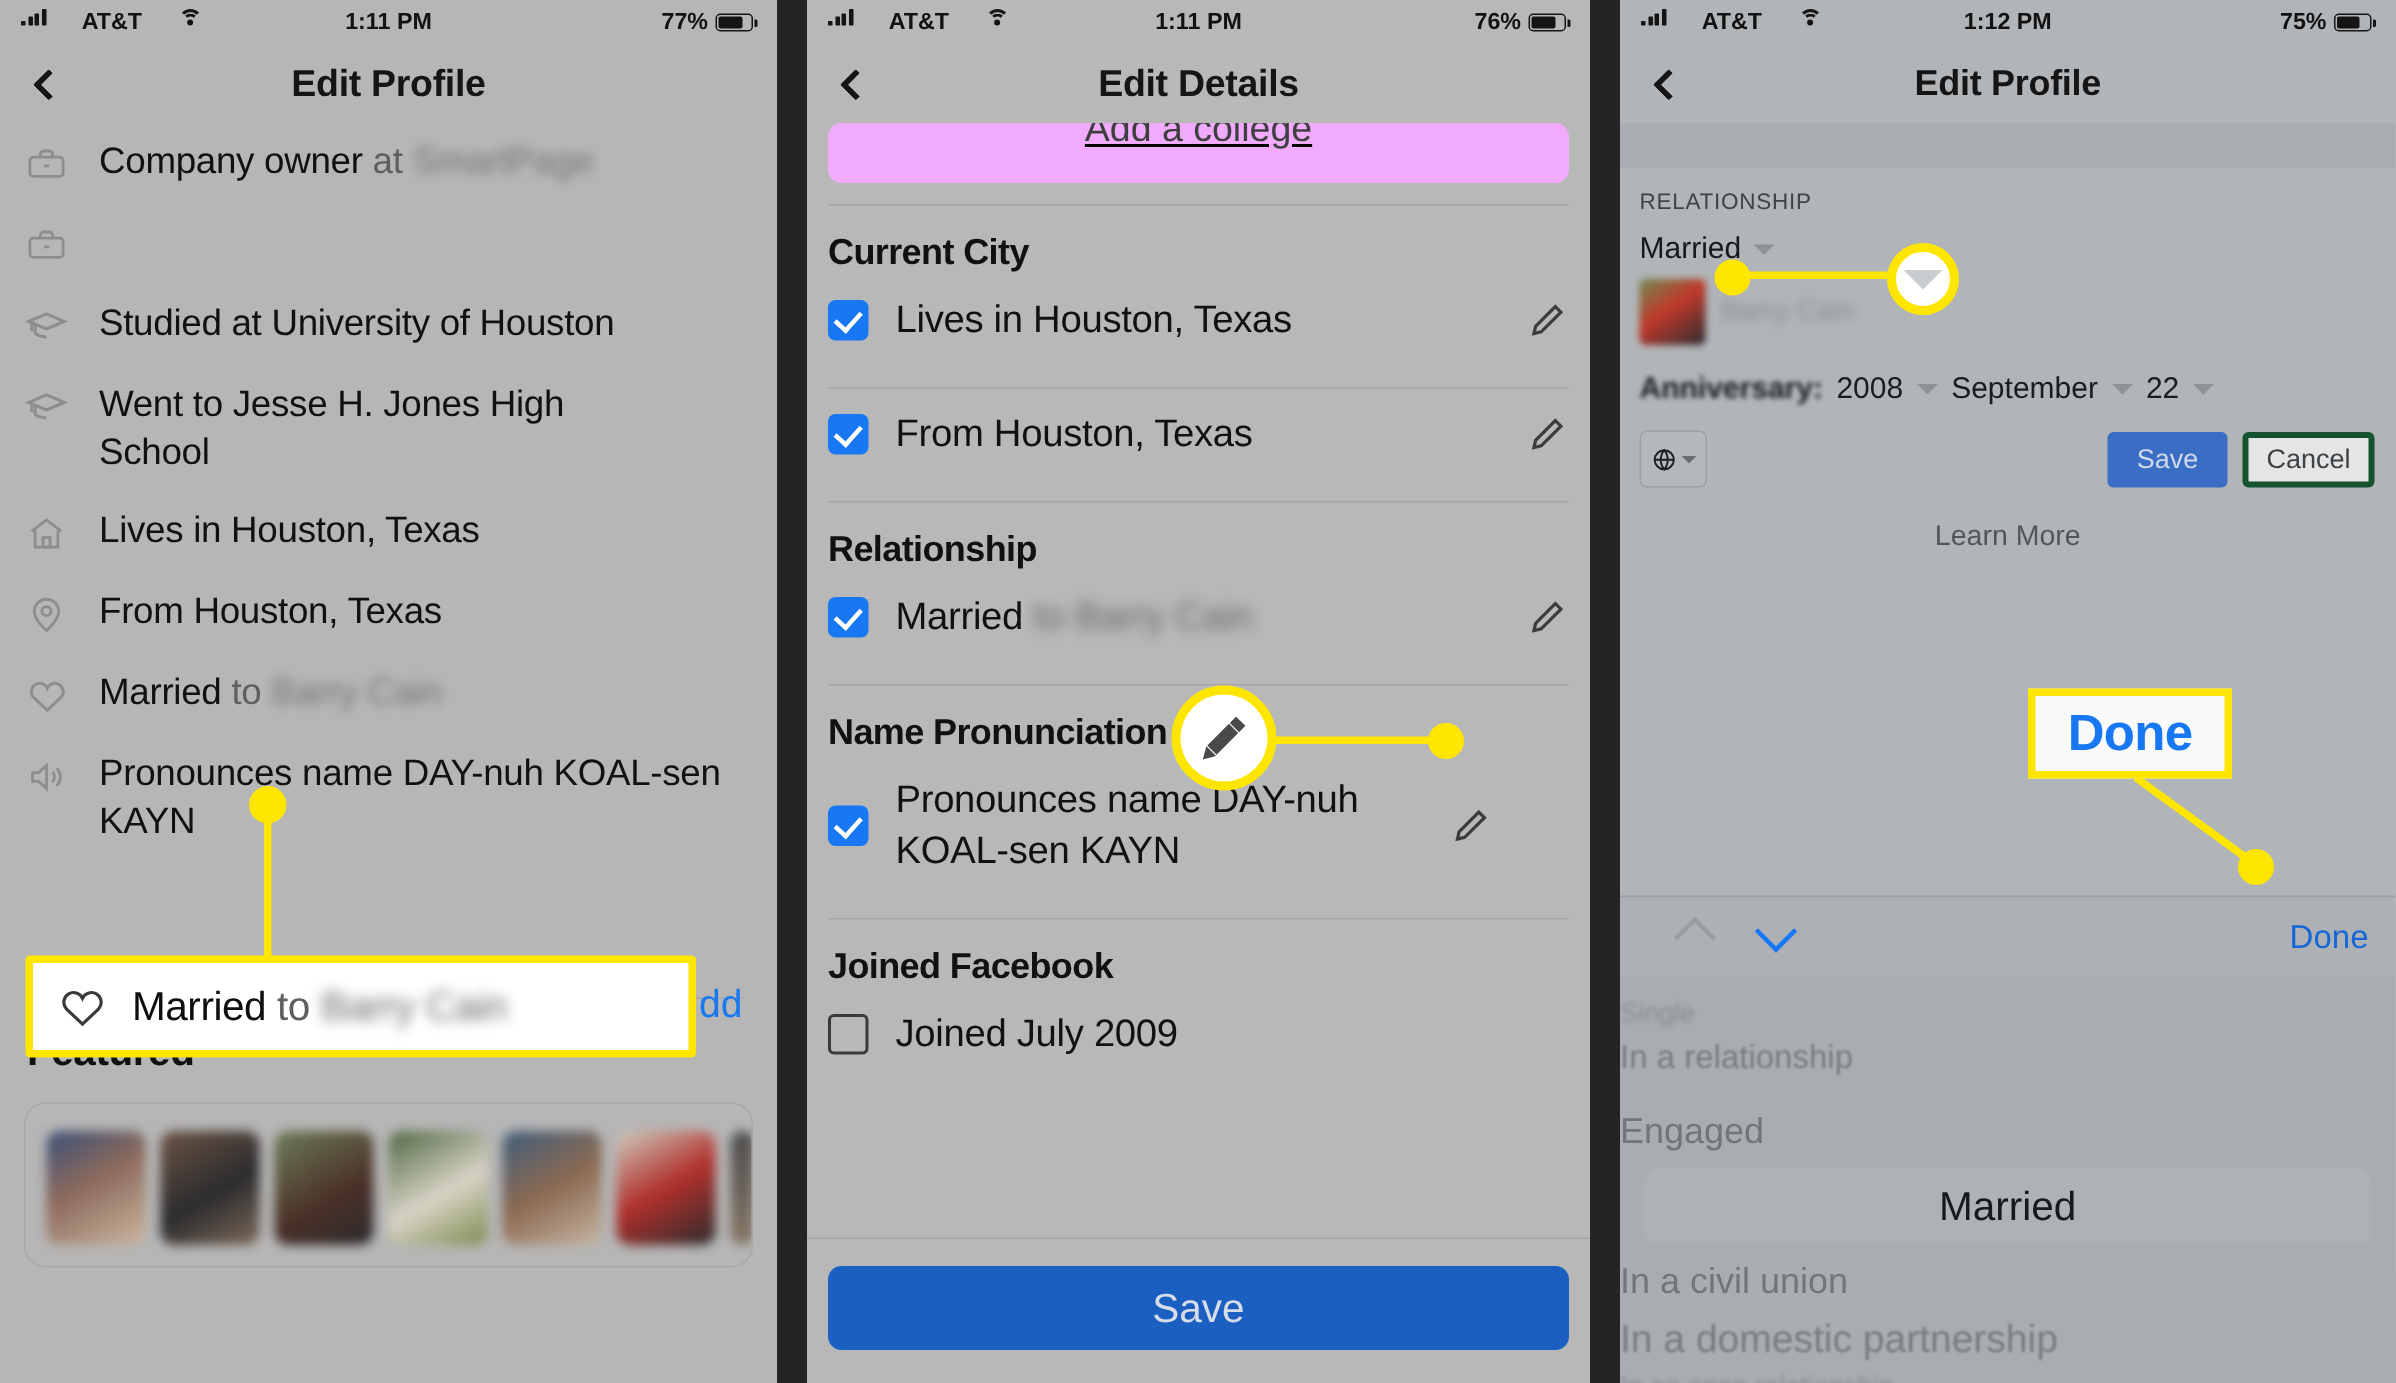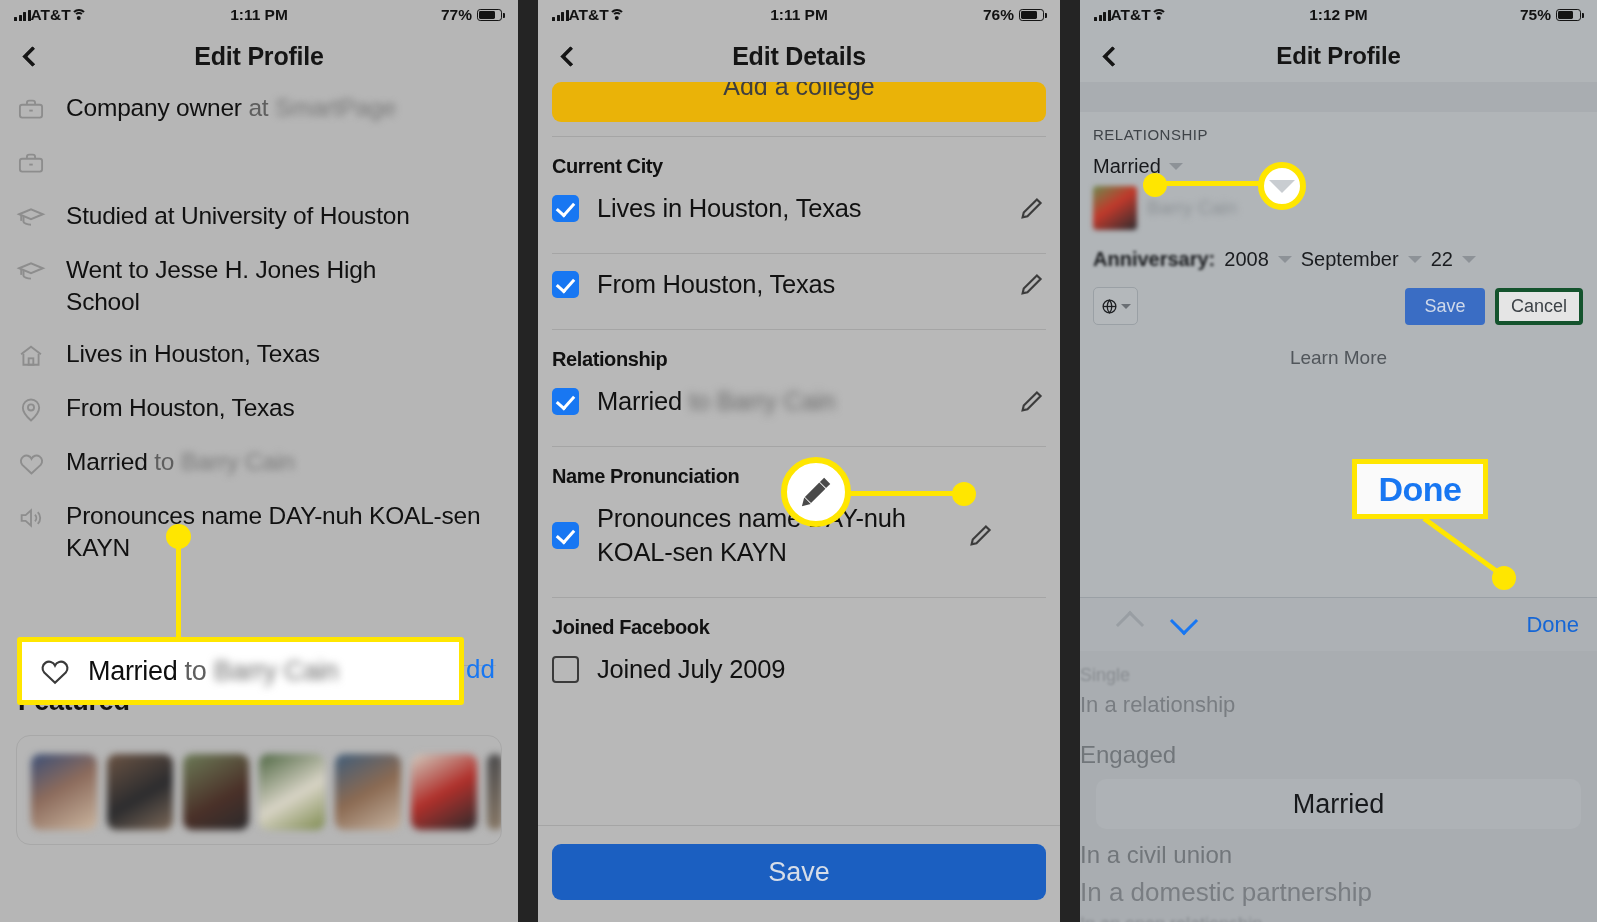--- a/index.html
+++ b/index.html
@@ -20,21 +20,21 @@
 
   .divider { position:absolute; top:0; height:922px; background:#242424; }
   #divider-1 { left:518px; width:20px; }
   #divider-2 { left:1060px; width:20px; }
 
   
   .statusbar {
     position:relative; height:30px; display:flex; align-items:center;
     padding:0 16px 0 14px; font-size:15.5px; font-weight:bold; color:#121212;
   }
-  .sb-left { display:flex; align-items:center; gap:0; }
+  .sb-left { display:flex; align-items:flex-start; gap:24px; }
   .sb-center { position:absolute; left:0; right:0; text-align:center;
                font-size:15.5px; font-weight:bold; pointer-events:none; }
   .sb-right { margin-left:auto; display:flex; align-items:center; gap:5px; z-index:2; }
   .bars { display:flex; align-items:flex-end; gap:1.5px; height:11px; }
   .bars i { width:3px; background:#141414; border-radius:.5px; display:block; }
   .bars i:nth-child(1){ height:3.5px; }
   .bars i:nth-child(2){ height:6px; }
   .bars i:nth-child(3){ height:8.5px; }
   .bars i:nth-child(4){ height:11px; }
   .wifi { width:16px; height:12px; position:relative; }
@@ -93,26 +93,26 @@
   .p1-callout .txt { font-size:27px; color:#0e0e0e; letter-spacing:-.3px; }
   .p1-leader { position:absolute; left:176px; top:532px; width:5px; height:112px;
                background:#ffe600; z-index:5; }
   .p1-leader-dot { position:absolute; left:166px; top:524px; width:25px; height:25px;
                border-radius:50%; background:#ffe600; z-index:6; }
   .p1-add { position:absolute; left:466px; top:654px; font-size:26px; color:#1877f2;
             z-index:4; }
 
   
   .p2-scroll { padding:0 0 0 0; }
-  .p2-addcollege { margin:0 14px; height:40px; background:#eab308; border-radius:9px;
+  .p2-addcollege { margin:0 14px; height:40px; background:#f0abfc; border-radius:9px;
                    display:flex; align-items:flex-start; justify-content:center;
-                   overflow:hidden; }
+                   overflow:hidden;text-decoration:underline; }
   .p2-addcollege span { font-size:25px; color:#3f3f3f; margin-top:-10px; }
   .p2-hr { height:1px; background:#a5a5a5; margin:14px 14px 0 14px; }
-  .p2-sec-title { font-size:20px; font-weight:bold; color:#111; padding:18px 0 0 14px;
+  .p2-sec-title { font-size:24px; font-weight:bold; color:#111; padding:18px 0 0 14px;
                   letter-spacing:-.4px; }
   .p2-item { display:flex; align-items:center; gap:18px; padding:14px 14px 14px 14px; }
   .p2-item .lbl { font-size:25.5px; color:#111; line-height:1.3; flex:1;
                   letter-spacing:-.2px; }
   .cbox { flex:0 0 27px; width:27px; height:27px; border-radius:5px; }
   .cbox.on { background:#1877f2; position:relative; }
   .cbox.on::after { content:""; position:absolute; left:8px; top:3.5px;
       width:8px; height:14px; border:solid #fff; border-width:0 3.2px 3.2px 0;
       transform:rotate(42deg); }
   .cbox.off { border:2px solid #3a3a3a; background:transparent; border-radius:4px; }

